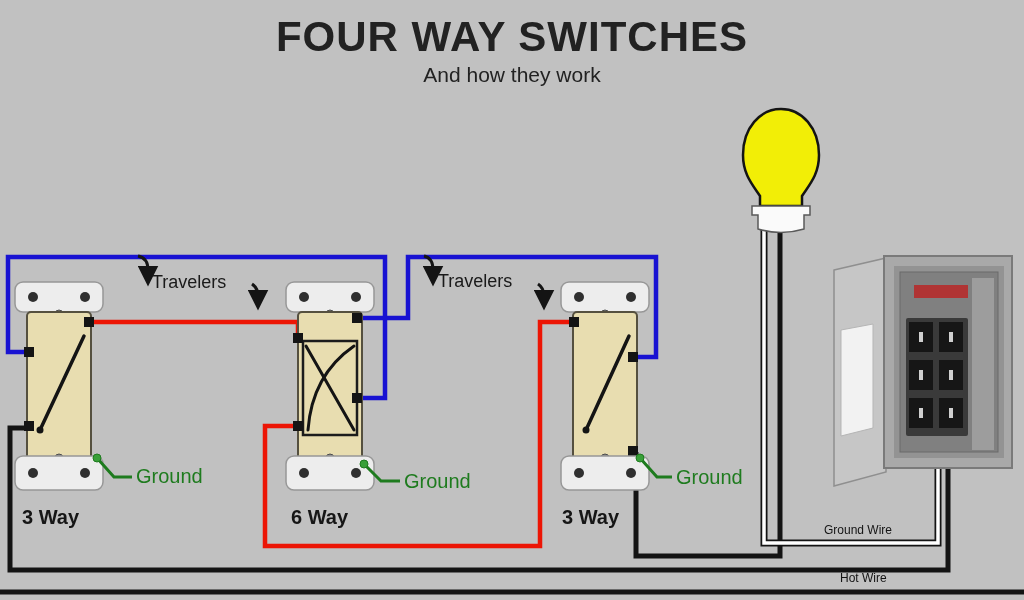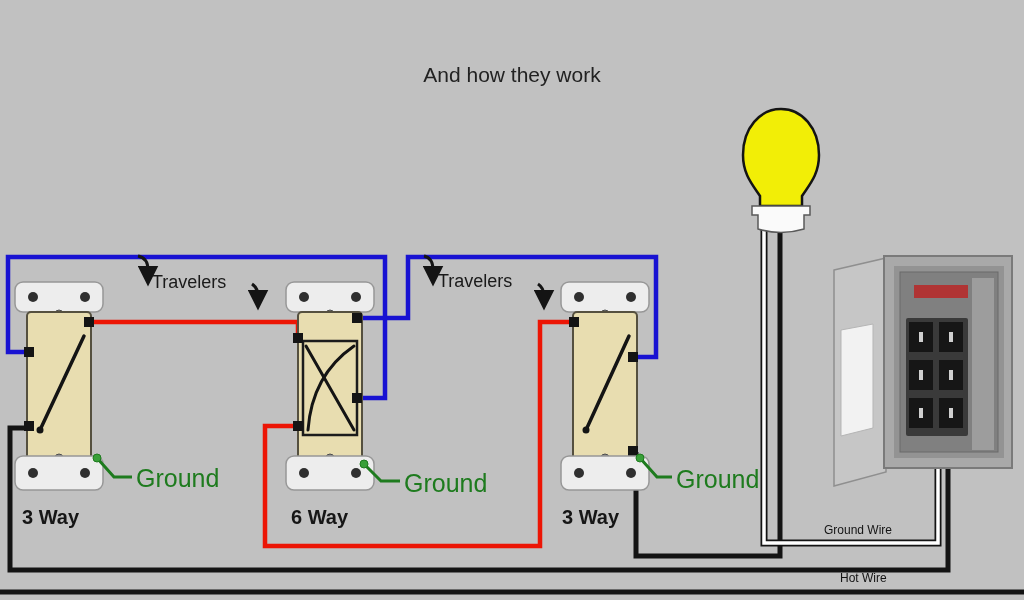--- a/index.html
+++ b/index.html
@@ -9,21 +9,21 @@
     font-family:"Liberation Sans",sans-serif;
   }
   .stage{position:absolute;inset:0}
   svg.art{position:absolute;left:0;top:0}
   .lbl{position:absolute;white-space:nowrap;color:#1a1a1a;line-height:1.1}
   .title{left:0;right:0;top:14px;text-align:center;font-size:42px;font-weight:800;letter-spacing:1px;color:#222}
   .subtitle{left:0;right:0;top:63px;text-align:center;font-size:21px;font-weight:400;color:#222}
   .travelers{font-size:18px;font-weight:400}
   .t1{left:152px;top:273px}
   .t2{left:438px;top:272px}
-  .ground{font-size:25px;font-weight:400;color:#1e7b1e}
+  .ground{font-size:20px;font-weight:400;color:#1e7b1e}
   .g1{left:136px;top:465px}
   .g2{left:404px;top:470px}
   .g3{left:676px;top:466px}
   .switchname{font-size:20px;font-weight:800;color:#161616}
   .s1{left:22px;top:506px}
   .s2{left:291px;top:506px}
   .s3{left:562px;top:506px}
   .wirename{font-size:12px;font-weight:400;color:#141414}
   .neutral{left:824px;top:524px}
   .hot{left:840px;top:572px}
@@ -137,20 +137,21 @@
       <rect x="919" y="332" width="4" height="10" fill="#cfcfcf"></rect>
       <rect x="949" y="332" width="4" height="10" fill="#cfcfcf"></rect>
       <rect x="919" y="370" width="4" height="10" fill="#cfcfcf"></rect>
       <rect x="949" y="370" width="4" height="10" fill="#cfcfcf"></rect>
       <rect x="919" y="408" width="4" height="10" fill="#cfcfcf"></rect>
       <rect x="949" y="408" width="4" height="10" fill="#cfcfcf"></rect>
       <rect x="972" y="278" width="22" height="172" fill="#9d9d9d"></rect>
     </g>
   </svg>
 
+  <div class="lbl title">FOUR WAY SWITCHES</div>
   <div class="lbl subtitle">And how they work</div>
 
   <div class="lbl travelers t1">Travelers</div>
   <div class="lbl travelers t2">Travelers</div>
 
   <div class="lbl ground g1">Ground</div>
   <div class="lbl ground g2">Ground</div>
   <div class="lbl ground g3">Ground</div>
 
   <div class="lbl switchname s1">3 Way</div>

